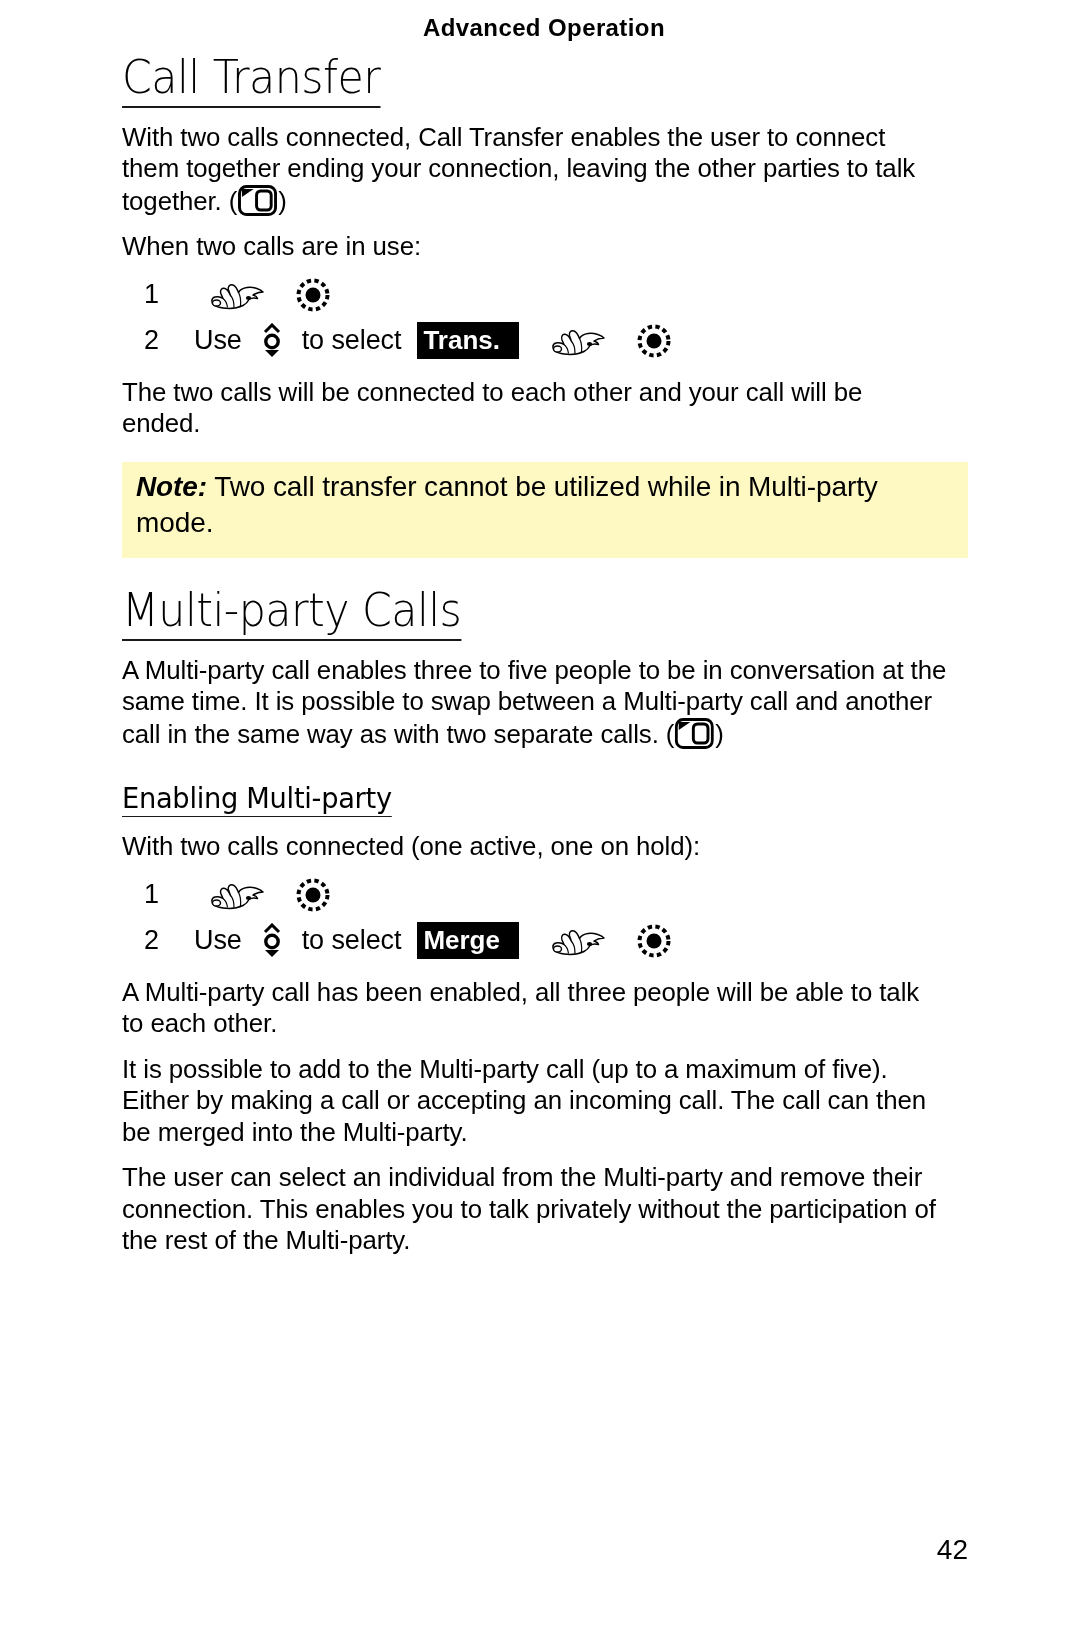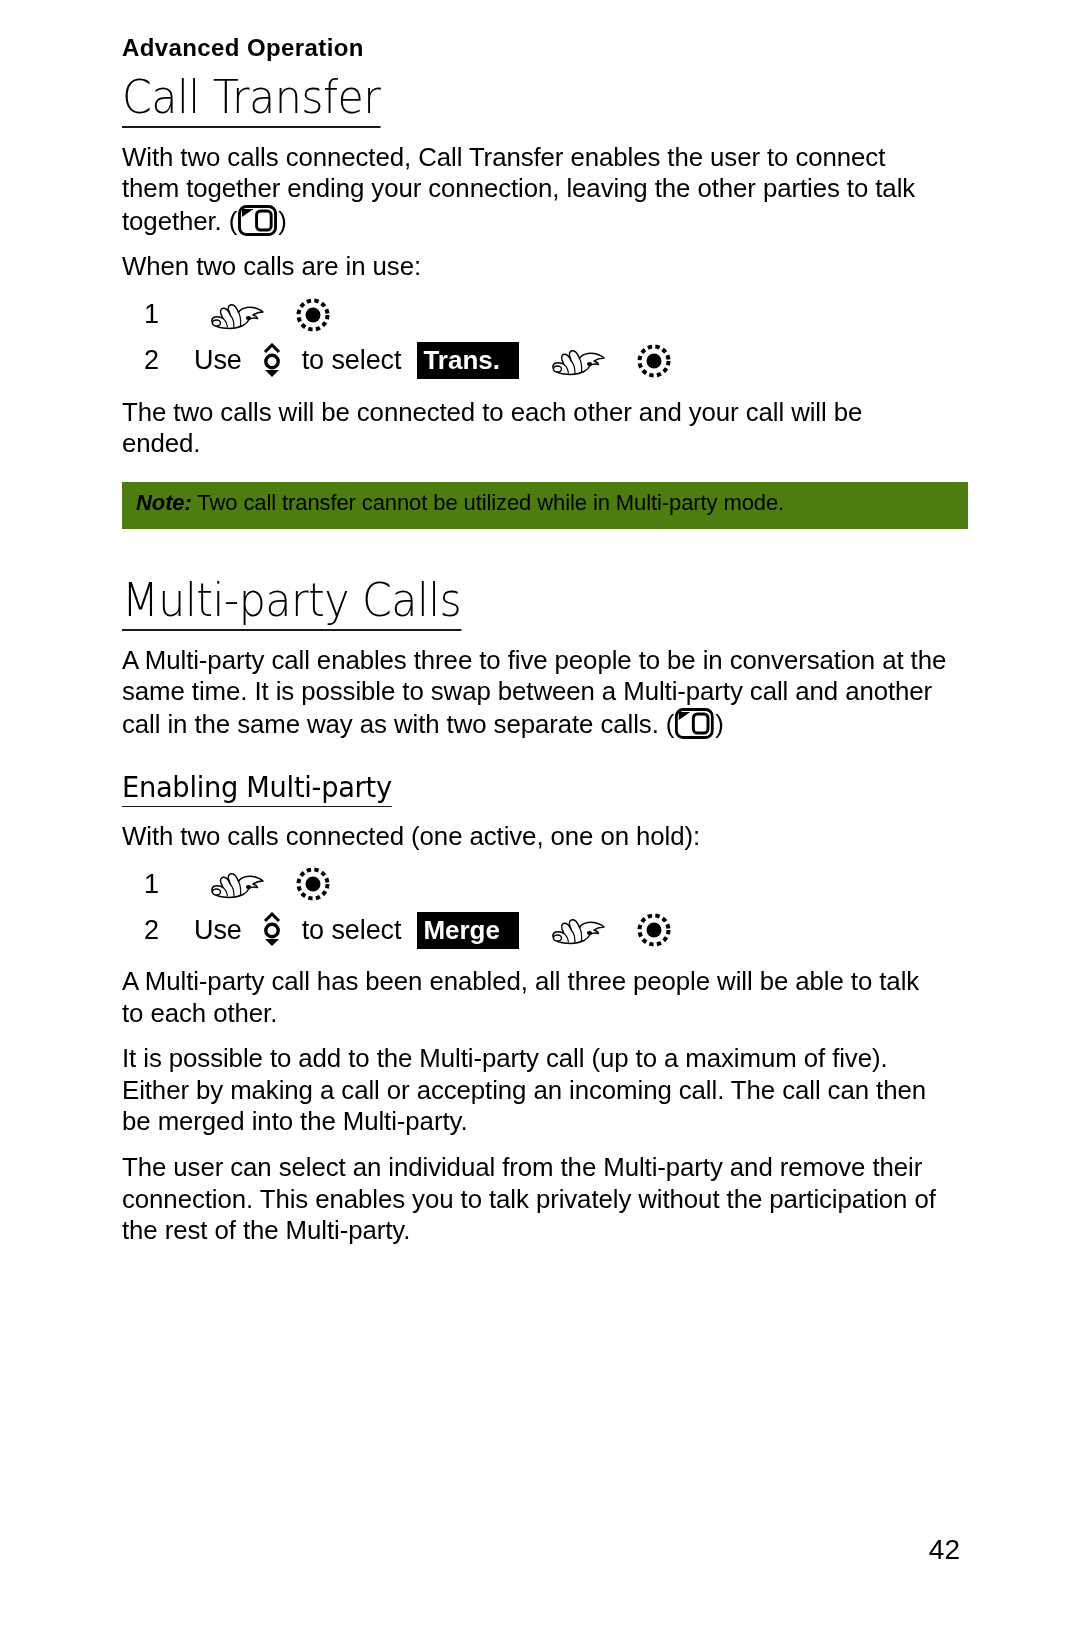--- a/index.html
+++ b/index.html
@@ -19,45 +19,45 @@
   .page {
     position: relative;
     width: 1080px;
     height: 1632px;
     box-sizing: border-box;
     padding: 0 112px 0 122px;
   }
 
   
   .running-head {
-    text-align: left;
+    text-align: center;
     font-size: 24px;
     font-weight: bold;
     letter-spacing: 0.4px;
-    padding-top: 36px;
+    padding-top: 16px;
     padding-right: 2px;
     line-height: 1;
   }
 
   
   h1.section-title {
     font-family: "DejaVu Sans", sans-serif;
     font-weight: 300;
     font-size: 46px;
     line-height: 1.04;
     margin: 0;
     padding: 0 0 4px 0;
     letter-spacing: -0.6px;
     border-bottom: 2px double #1a1a1a;
     display: inline-block;
     transform: scaleX(0.93);
     transform-origin: left center;
   }
   .h1-wrap { margin-top: 14px; }
-  .h1-wrap.tight { margin-top: 48px; }
+  .h1-wrap.tight { margin-top: 29px; }
 
   h2.sub-title {
     font-family: "DejaVu Sans", sans-serif;
     font-weight: 400;
     font-size: 29px;
     line-height: 1.05;
     margin: 0;
     padding: 0 0 3px 0;
     letter-spacing: -0.3px;
     border-bottom: 1px solid #1a1a1a;
@@ -72,25 +72,25 @@
     font-size: 26.5px;
     line-height: 1.19;
     margin: 14px 0 0 0;
     letter-spacing: -0.1px;
     transform: scaleX(0.975);
     transform-origin: left center;
   }
 
   
   .note {
-    background: #4d7c0f;
-    font-size: 22px;
+    background: #fef9c3;
+    font-size: 28px;
     line-height: 1.27;
     margin-top: 22px;
-    padding: 7px 10px 12px 14px;
+    padding: 7px 10px 18px 14px;
     letter-spacing: -0.1px;
   }
   .note .note-label {
     font-weight: bold;
     font-style: italic;
   }
 
   
   .steps { margin-top: 10px; }
   .step {
@@ -134,21 +134,21 @@
   .icon svg { display: block; }
 
   .icon-hand { width: 58px; height: 34px; margin: 0 10px 0 14px; }
   .icon-press { width: 34px; height: 34px; margin: 0 6px; }
   .icon-nav { width: 22px; height: 36px; margin: 0 5px; vertical-align: -9px; }
   .icon-display { width: 40px; height: 31px; margin: 0 1px; vertical-align: -6px; }
 
   
   .page-number {
     position: absolute;
-    right: 120px;
+    right: 112px;
     bottom: 66px;
     font-size: 28px;
     font-weight: normal;
   }
 </style>
 </head>
 <body>
 
 <div class="page">
 

